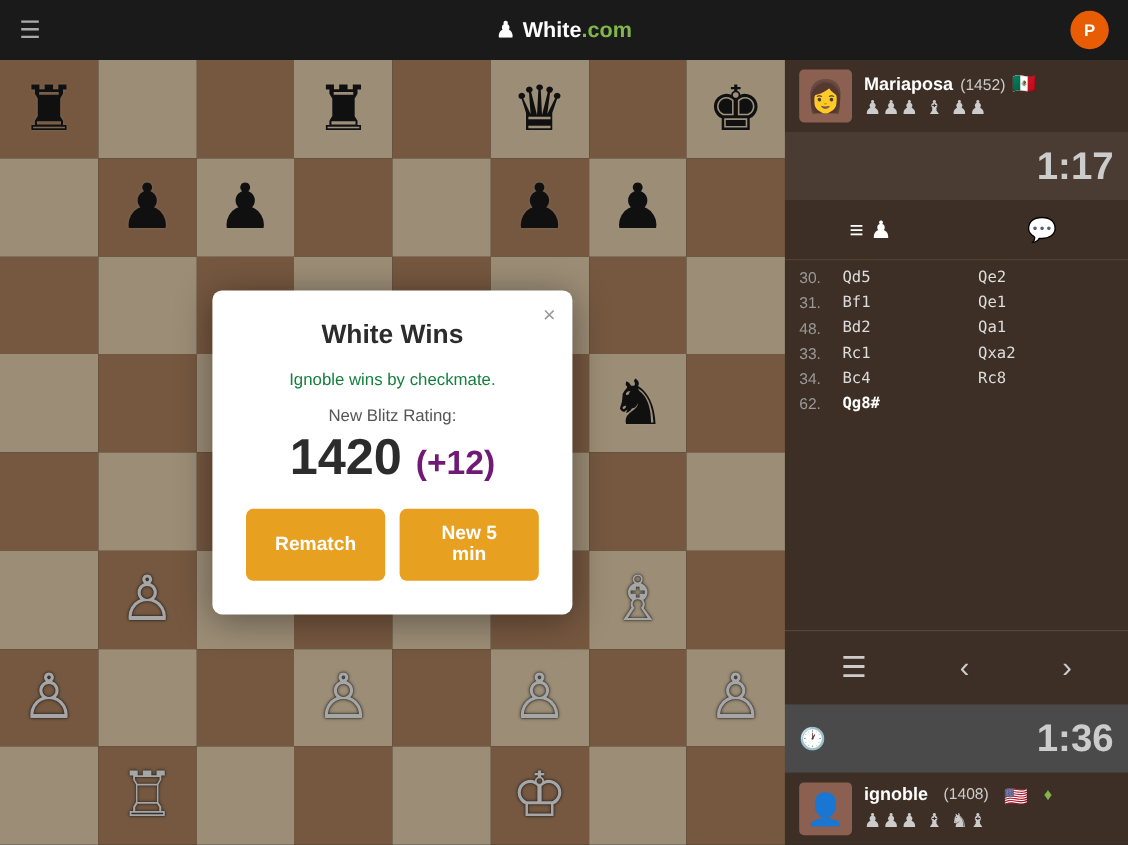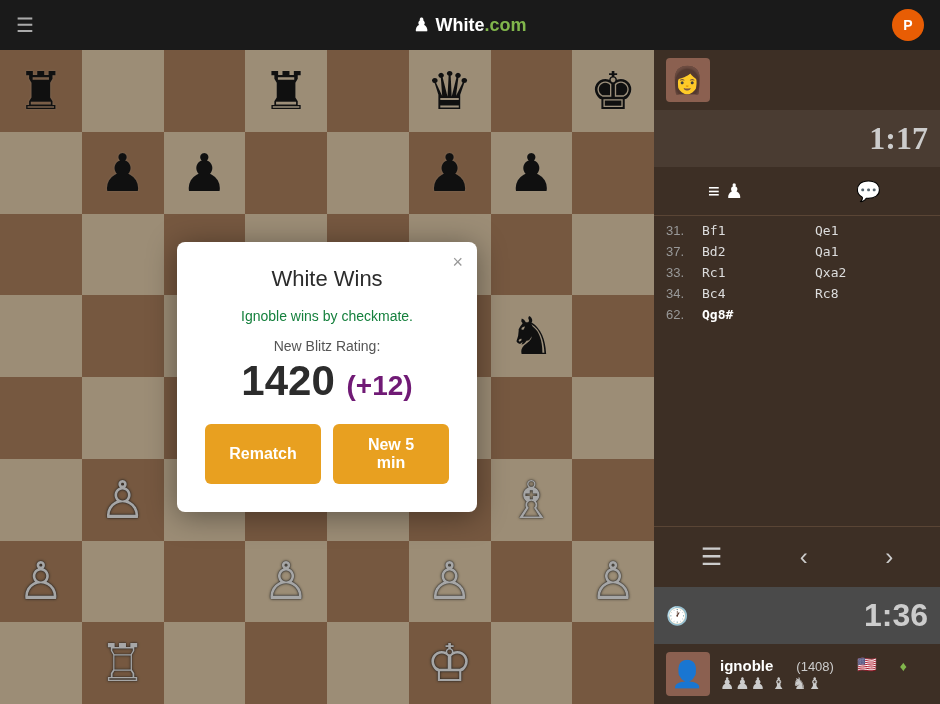--- a/index.html
+++ b/index.html
@@ -119,21 +119,21 @@
       right: 14px;
       color: #999;
       font-size: 18px;
       cursor: pointer;
       background: none;
       border: none;
     }
 
     .modal-title {
       font-size: 22px;
-      font-weight: normal;
+      font-weight: bold;
       color: #2c2c2c;
       margin-bottom: 16px;
     }
 
     .modal-subtitle {
       font-size: 14px;
       color: #15803d;
       margin-bottom: 14px;
     }
 
@@ -234,21 +234,21 @@
       background: #4a3c32;
       margin: 0;
       padding: 10px 12px;
       text-align: right;
     }
 
     .timer-value {
       color: #ccc;
       font-size: 32px;
       font-weight: bold;
-      font-family: Liberation Serif, serif;
+      font-family: Liberation Sans, sans-serif;
     }
 
     
     .moves-tabs {
       display: flex;
       align-items: center;
       background: #3d2f25;
       border-bottom: 1px solid #5a4535;
       padding: 6px 0;
     }
@@ -458,43 +458,56 @@
           <button class="btn-orange">New 5 min</button>
         </div>
       </div>
     </div>
   </div>
 
   <div class="right-panel">
 
     <div class="player-info-top">
       <div class="player-avatar">👩</div>
+      <div class="player-name-rating">
+        <div style="display:flex;align-items:center;gap:6px;">
+          <span class="player-name">Mariaposa</span>
+          <span class="player-rating-badge">(1452)</span>
+          <span class="flag-icon">🇲🇽</span>
+        </div>
+        <div class="player-pieces">♟♟♟ ♝ ♟♟</div>
+      </div>
     </div>
 
     <div class="timer-top">
       <span class="timer-value">1:17</span>
     </div>
 
     <div class="moves-tabs">
       <div class="tab-btn">
         <span class="tab-icon active">≡ ♟</span>
       </div>
       <div class="tab-btn">
         <span class="tab-icon">💬</span>
       </div>
     </div>
 
     <div class="moves-list" id="moves-list">
+        <div class="move-row">
+      <span class="move-num">30.</span>
+      <span class="move-white">Qd5</span>
+      <span class="move-black">Qe2</span>
+    </div>
         <div class="move-row">
       <span class="move-num">31.</span>
       <span class="move-white">Bf1</span>
       <span class="move-black">Qe1</span>
     </div>
         <div class="move-row">
-      <span class="move-num">37.</span>
+      <span class="move-num">48.</span>
       <span class="move-white">Bd2</span>
       <span class="move-black">Qa1</span>
     </div>
         <div class="move-row">
       <span class="move-num">33.</span>
       <span class="move-white">Rc1</span>
       <span class="move-black">Qxa2</span>
     </div>
         <div class="move-row">
       <span class="move-num">34.</span>
@@ -515,21 +528,21 @@
     </div>
 
     <div class="timer-bottom">
       <span class="clock-icon">🕐</span>
       <span class="timer-value-bottom">1:36</span>
     </div>
 
     <div class="player-info-bottom">
       <div class="player-avatar">👤</div>
       <div class="player-name-rating">
-        <div style="display:flex;align-items:flex-end;gap:23px;">
+        <div style="display:flex;align-items:flex-start;gap:13px;">
           <span class="player-name">ignoble</span>
           <span class="player-rating-badge">(1408)</span>
           <span class="flag-icon">🇺🇸</span>
           <span style="color:#81b64c;font-size:14px;">♦</span>
         </div>
         <div class="player-pieces">♟♟♟ ♝ ♞♝</div>
       </div>
     </div>
 
   </div>

